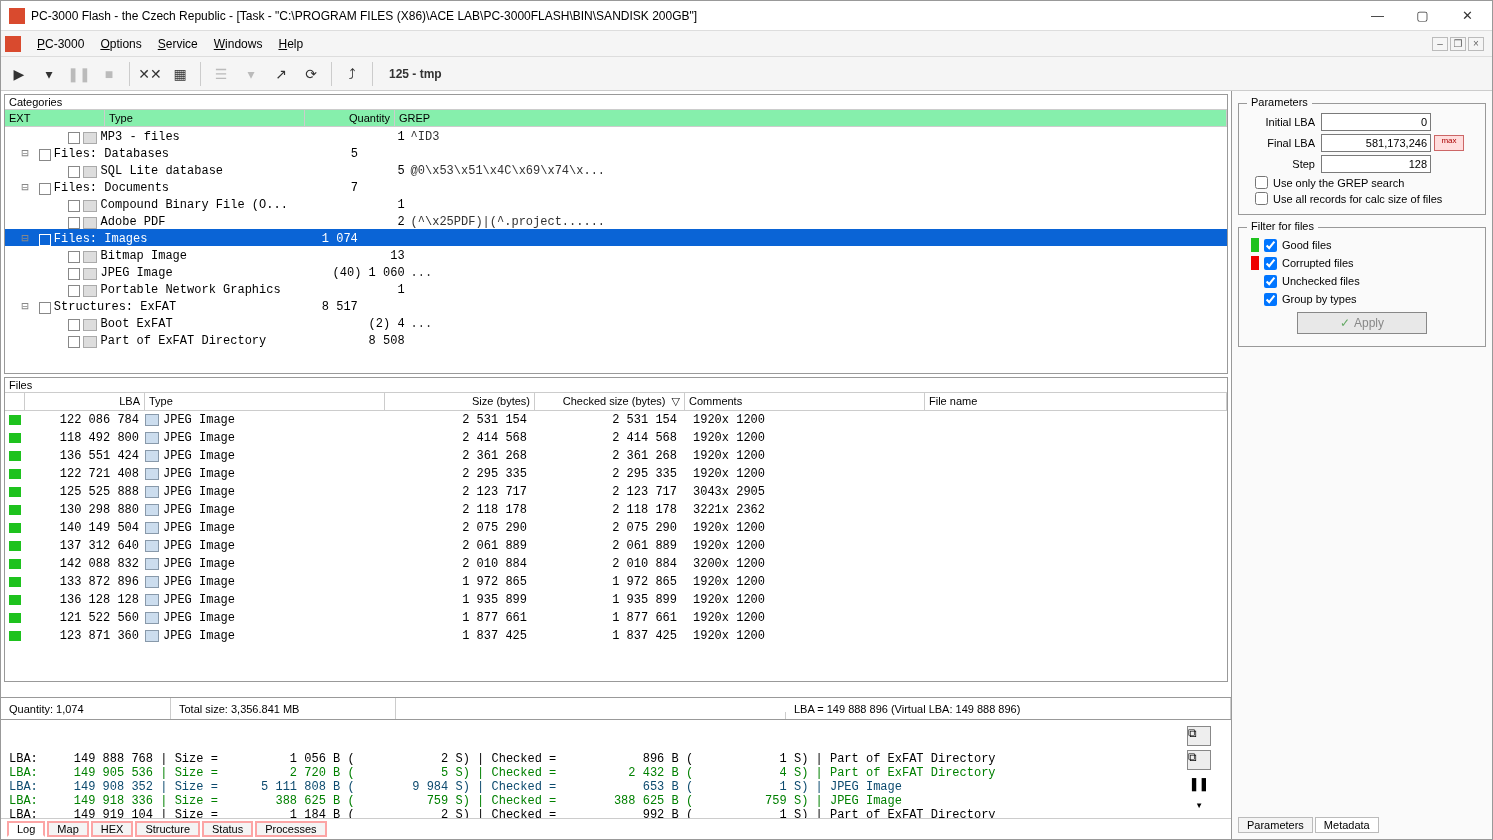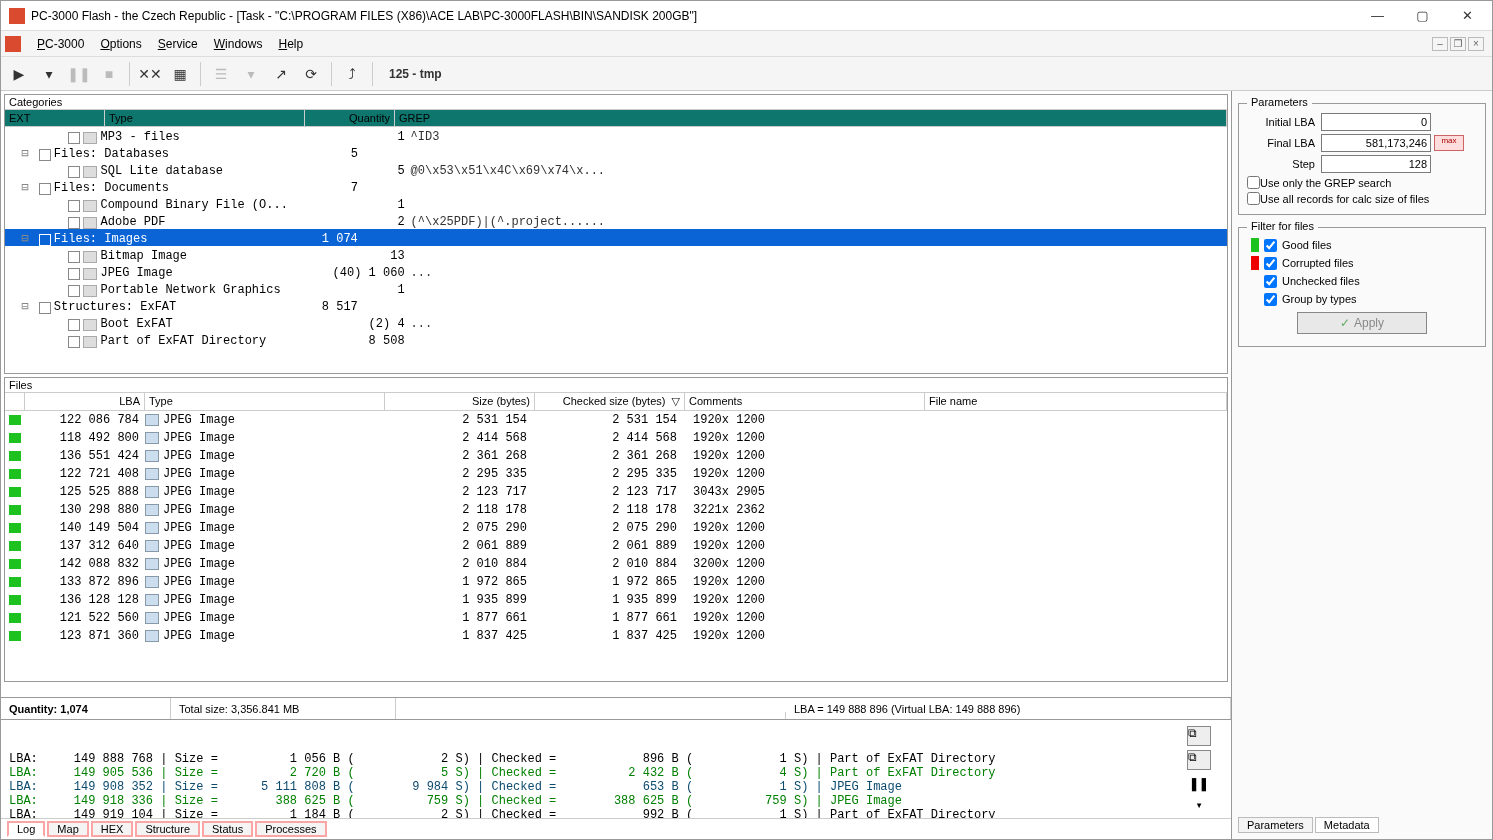--- a/index.html
+++ b/index.html
@@ -20,21 +20,21 @@
 .tool-btn { width: 28px; height: 28px; display: flex; align-items: center; justify-content: center; font-size: 14px; color:#333;}
 .tool-sep { width: 1px; height: 24px; background: #ccc; margin: 0 4px; }
 .tool-label { margin-left: 10px; font-weight: bold; color: #333; }
 
 .main-area { display: flex; flex: 1; min-height: 0; }
 .left-col { flex: 1; display: flex; flex-direction: column; min-width: 0; border-right: 1px solid #999; }
 .right-col { width: 260px; display: flex; flex-direction: column; padding: 6px; gap: 6px; background: #fafafa; }
 
 .categories { border:1px solid #999; margin:3px; display:flex; flex-direction:column; height:280px;}
 .cat-header { font-size:11px; padding:1px 4px;}
-.cat-cols { display:flex; background:#0f766e; border-bottom:1px solid #ccc; border-top:1px solid #ccc; font-size:11px;}
+.cat-cols { display:flex; background:#86efac; border-bottom:1px solid #ccc; border-top:1px solid #ccc; font-size:11px;}
 .cat-cols div { border-right:1px solid #ccc; padding:2px 4px; }
 .cat-col-ext{ width:100px;}
 .cat-col-type{ flex:1; max-width:200px;}
 .cat-col-qty{ width:90px; text-align:right;}
 .cat-col-grep{ flex:1;}
 .cat-body { flex:1; overflow-y:scroll; font-family: "Courier New", monospace; font-size:12px; background:#fff;}
 .cat-row { display:flex; align-items:flex-end; height:17px; padding-left:2px; white-space:pre;}
 .cat-row.selected { background:#0a64d6; color:#fff;}
 .cat-row .cb { width:12px; height:12px; border:1px solid #888; display:inline-block; margin:0 3px; background:#fff;}
 .cat-row .icon { width:14px; height:12px; display:inline-block; margin-right:4px; background:#ddd; border:1px solid #aaa;}
@@ -63,21 +63,21 @@
 .files-cols .c-status{width:20px;}
 .files-cols .c-lba{width:120px; text-align:right;}
 .files-cols .c-type{width:240px;}
 .files-cols .c-size{width:150px; text-align:right;}
 .files-cols .c-csize{width:150px; text-align:right;}
 .files-cols .c-comment{width:240px;}
 .files-cols .c-fname{flex:1;}
 
 .statusbar { display:flex; border-top:1px solid #999; font-size:11px; height:22px; align-items:center;}
 .statusbar div { border-right:1px solid #ccc; padding:0 8px; height:100%; display:flex; align-items:center;}
-.status-1{width:170px;font-weight:bold;}
+.status-1{width:170px;}
 .status-2{width:225px;}
 .status-3{width:390px;margin-top:28px;}
 .status-4{flex:1;}
 
 .log-panel { border-top:1px solid #999; display:flex; flex-direction:column; height:120px;}
 .log-body { flex:1; font-family:"Courier New",monospace; font-size:12px; padding:4px 8px; overflow-y:scroll; white-space:pre; background:#fff; position:relative;}
 .log-line { display:flex;}
 .log-line.green { color:#008000;}
 .log-line.red { color:#0c4a6e;}
 .log-side { position:absolute; right:20px; top:6px; display:flex; flex-direction:column; gap:4px; align-items:center;}
@@ -86,21 +86,21 @@
 .log-tabs { display:flex; gap:2px; padding:2px 6px; border-top:1px solid #ccc; font-size:11px;}
 .log-tab { border:2px solid #fca5a5; padding:0 8px; background:#f4f4f4;}
 .log-tab.active { background:#fff; border-bottom-color:#fff;}
 
 .param-fieldset { border:1px solid #999; padding:6px; position:relative; margin-top:6px;}
 .param-fieldset .legend { position:absolute; top:-8px; left:8px; background:#fafafa; padding:0 4px; font-size:11px;}
 .param-row { display:flex; align-items:center; margin:3px 0; font-size:11px;}
 .param-row label { width:76px; text-align:right; padding-right:6px;}
 .param-row input[type=text] { width:110px; text-align:right; font-size:11px; border:1px solid #7a7a7a; padding:1px 3px; height:18px;}
 .param-row .max-btn { width:30px; height:16px; background:#fdd; border:1px solid #c66; margin-left:3px; font-size:8px; text-align:center; color:#a00;}
-.param-check { display:flex; align-items:center; margin:3px 0 3px 2px; font-size:11px;}
+.param-check { display:flex; align-items:center; gap:5px; margin:3px 0 3px 10px; font-size:11px;}
 .filter-check { display:flex; align-items:center; gap:5px; margin:4px 0 4px 6px; font-size:11px;}
 .color-box { width:8px; height:14px; display:inline-block;}
 .apply-btn { width:130px; height:22px; margin:6px auto; display:flex; align-items:center; justify-content:center; border:1px solid #888; background:#e8e8e8; color:#888; gap:4px;}
 .right-tabs { margin-top:auto; display:flex; gap:2px; font-size:11px;}
 .right-tab { border:1px solid #bbb; padding:1px 8px; background:#f4f4f4;}
 .right-tab.active { background:#fff;}
 </style>
 </head>
 <body>
 

